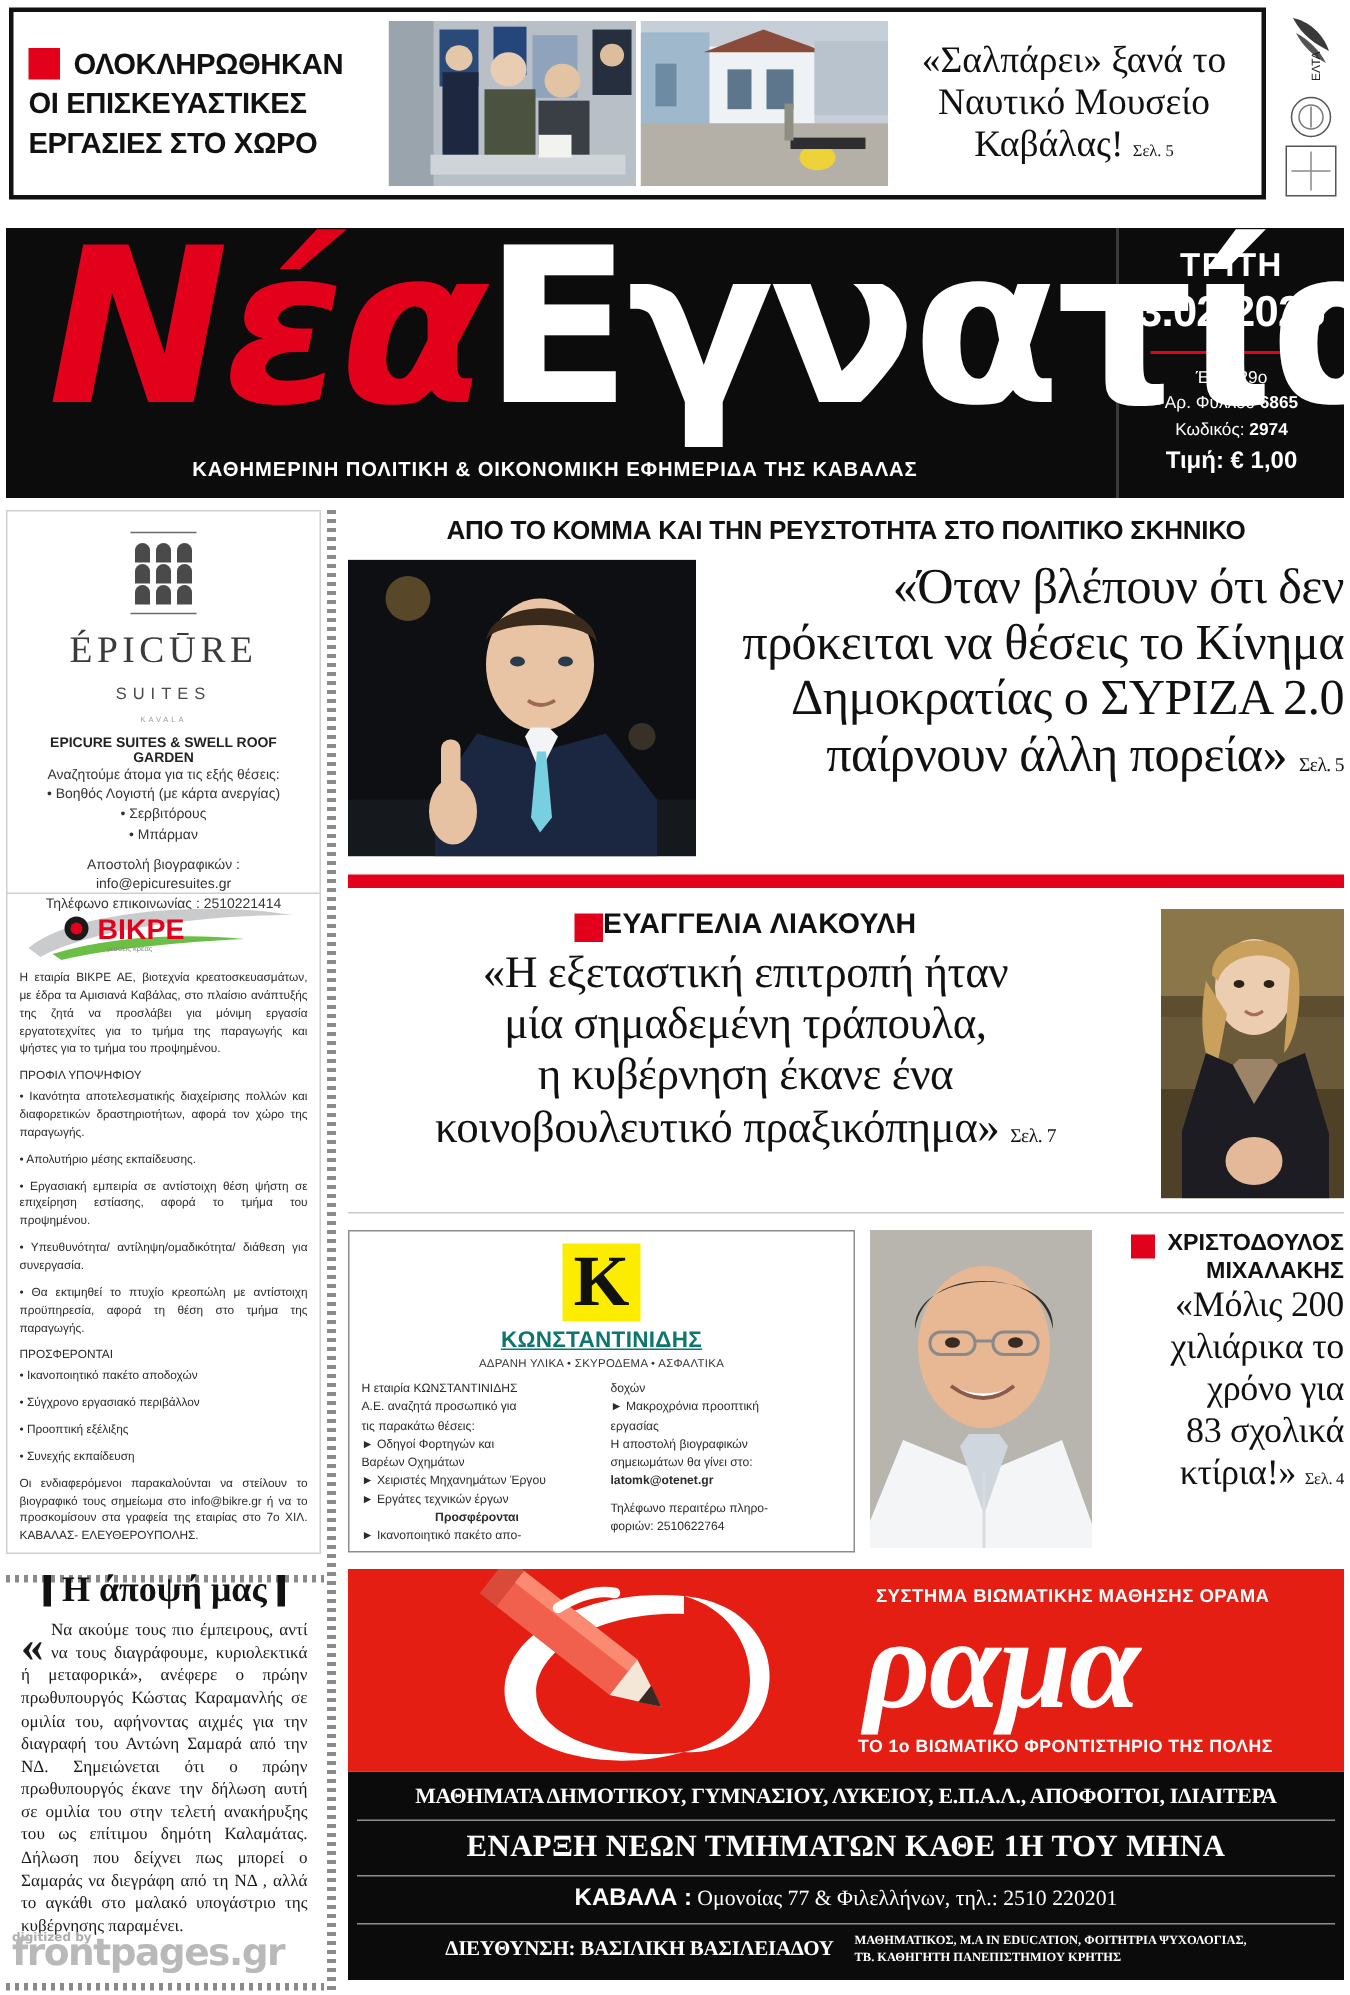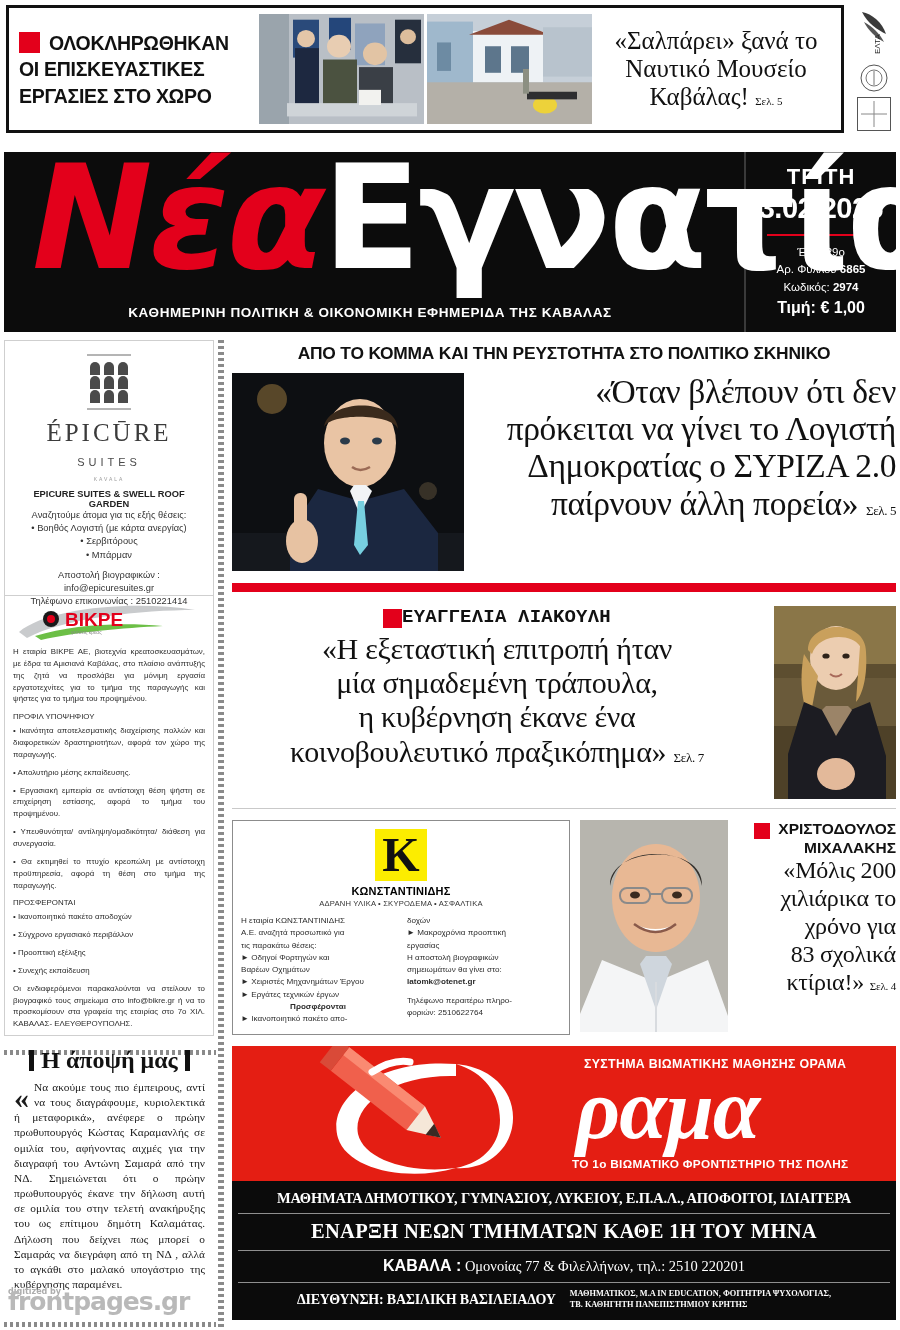--- a/index.html
+++ b/index.html
@@ -164,41 +164,41 @@
     flex:1; font-family:"Liberation Serif", serif; font-size:33.5px;
     line-height:1.11; color:#111; text-align:right; letter-spacing:-0.4px;
   }
   .sel { font-size:13px; font-family:"Liberation Serif", serif; }
 
   .redbar { height:9px; background:#e3001b; margin:12px 0 0; }
   .thinrule { height:1px; background:#c9c9c9; margin:9px 0; }
 
   .story2 { display:flex; gap:12px; margin-top:14px; }
   .s2-text { flex:1; }
-  .s2-kick { display:flex; align-items:flex-end; justify-content:center; gap:0;font-family:Liberation Mono, monospace; }
+  .s2-kick { display:flex; align-items:flex-end; justify-content:center; gap:0; }
   .s2-kick .redsq { width:19px; height:19px; }
   .s2-kick-t { font-weight:bold; font-size:19px; letter-spacing:0.2px; color:#111; }
   .head2 {
     font-family:"Liberation Serif", serif; font-size:30px; line-height:1.14;
     color:#111; text-align:center; margin-top:4px; letter-spacing:-0.3px;
   }
   .photo2 { width:122px; height:193px; flex:0 0 auto; position:relative; overflow:hidden; }
 
   .row3 { display:flex; gap:10px; margin-top:11px; align-items:flex-start; }
   .ad-konst {
     width:338px; border:1px solid #8c8c8c; background:#fff; padding:7px 8px 7px;
     height:215px;
   }
   .k-logo {
     width:52px; height:52px; background:#fced00; margin:1px auto 0;
     display:flex; align-items:center; justify-content:center;
     font-family:"Liberation Serif", serif; font-weight:bold; font-size:48px;
     color:#111; line-height:1;
   }
-  .k-name { text-align:center; font-weight:bold; font-size:11px; margin-top:4px; color:#000000; letter-spacing:0.2px; }
+  .k-name { text-align:center; font-weight:bold; font-size:15px; margin-top:4px; color:#0f766e; letter-spacing:0.2px;text-decoration:underline; }
   .k-tag { text-align:center; font-size:7.6px; color:#333; margin-top:2px; letter-spacing:0.2px; }
   .k-cols { display:flex; gap:12px; margin-top:7px; }
   .k-col { flex:1; font-size:8.1px; line-height:1.52; color:#2b2b2b; }
   .k-col b { font-weight:bold; }
   .k-center { text-align:center; }
 
   .story3 { flex:1; display:flex; gap:8px; }
   .photo3 { width:148px; height:212px; flex:0 0 auto; position:relative; overflow:hidden; }
   .s3-text { flex:1; text-align:right; }
   .s3-kick { display:flex; align-items:flex-start; justify-content:flex-end; gap:8px; }
@@ -463,21 +463,21 @@
           <path d="M120 94 q8 6 18 0" stroke="#9a6a55" stroke-width="2.5" fill="none"></path>
           <path d="M86 116 L128 128 L172 116 L206 160 L206 198 L58 198 L58 158 Z" fill="#1b2740"></path>
           <path d="M118 118 L128 142 L140 118 L134 112 L122 112 Z" fill="#f2f4f6"></path>
           <path d="M126 128 L132 128 L136 172 L128 182 L122 172 Z" fill="#77cfe0"></path>
           <ellipse cx="70" cy="168" rx="16" ry="22" fill="#e7c2a2"></ellipse>
           <rect x="62" y="120" width="13" height="42" rx="6" fill="#e7c2a2"></rect>
         </svg>
       </div>
       <div class="head1">
         <div>«Όταν βλέπουν ότι δεν</div>
-        <div>πρόκειται να γίνει το Λογιστή</div>
+        <div>πρόκειται να θέσεις το Κίνημα</div>
         <div>Δημοκρατίας ο ΣΥΡΙΖΑ 2.0</div>
         <div>
           <span>παίρνουν άλλη πορεία»</span>
           <span class="sel">Σελ. 5</span>
         </div>
       </div>
     </div>
 
     <div class="redbar"></div>
 

